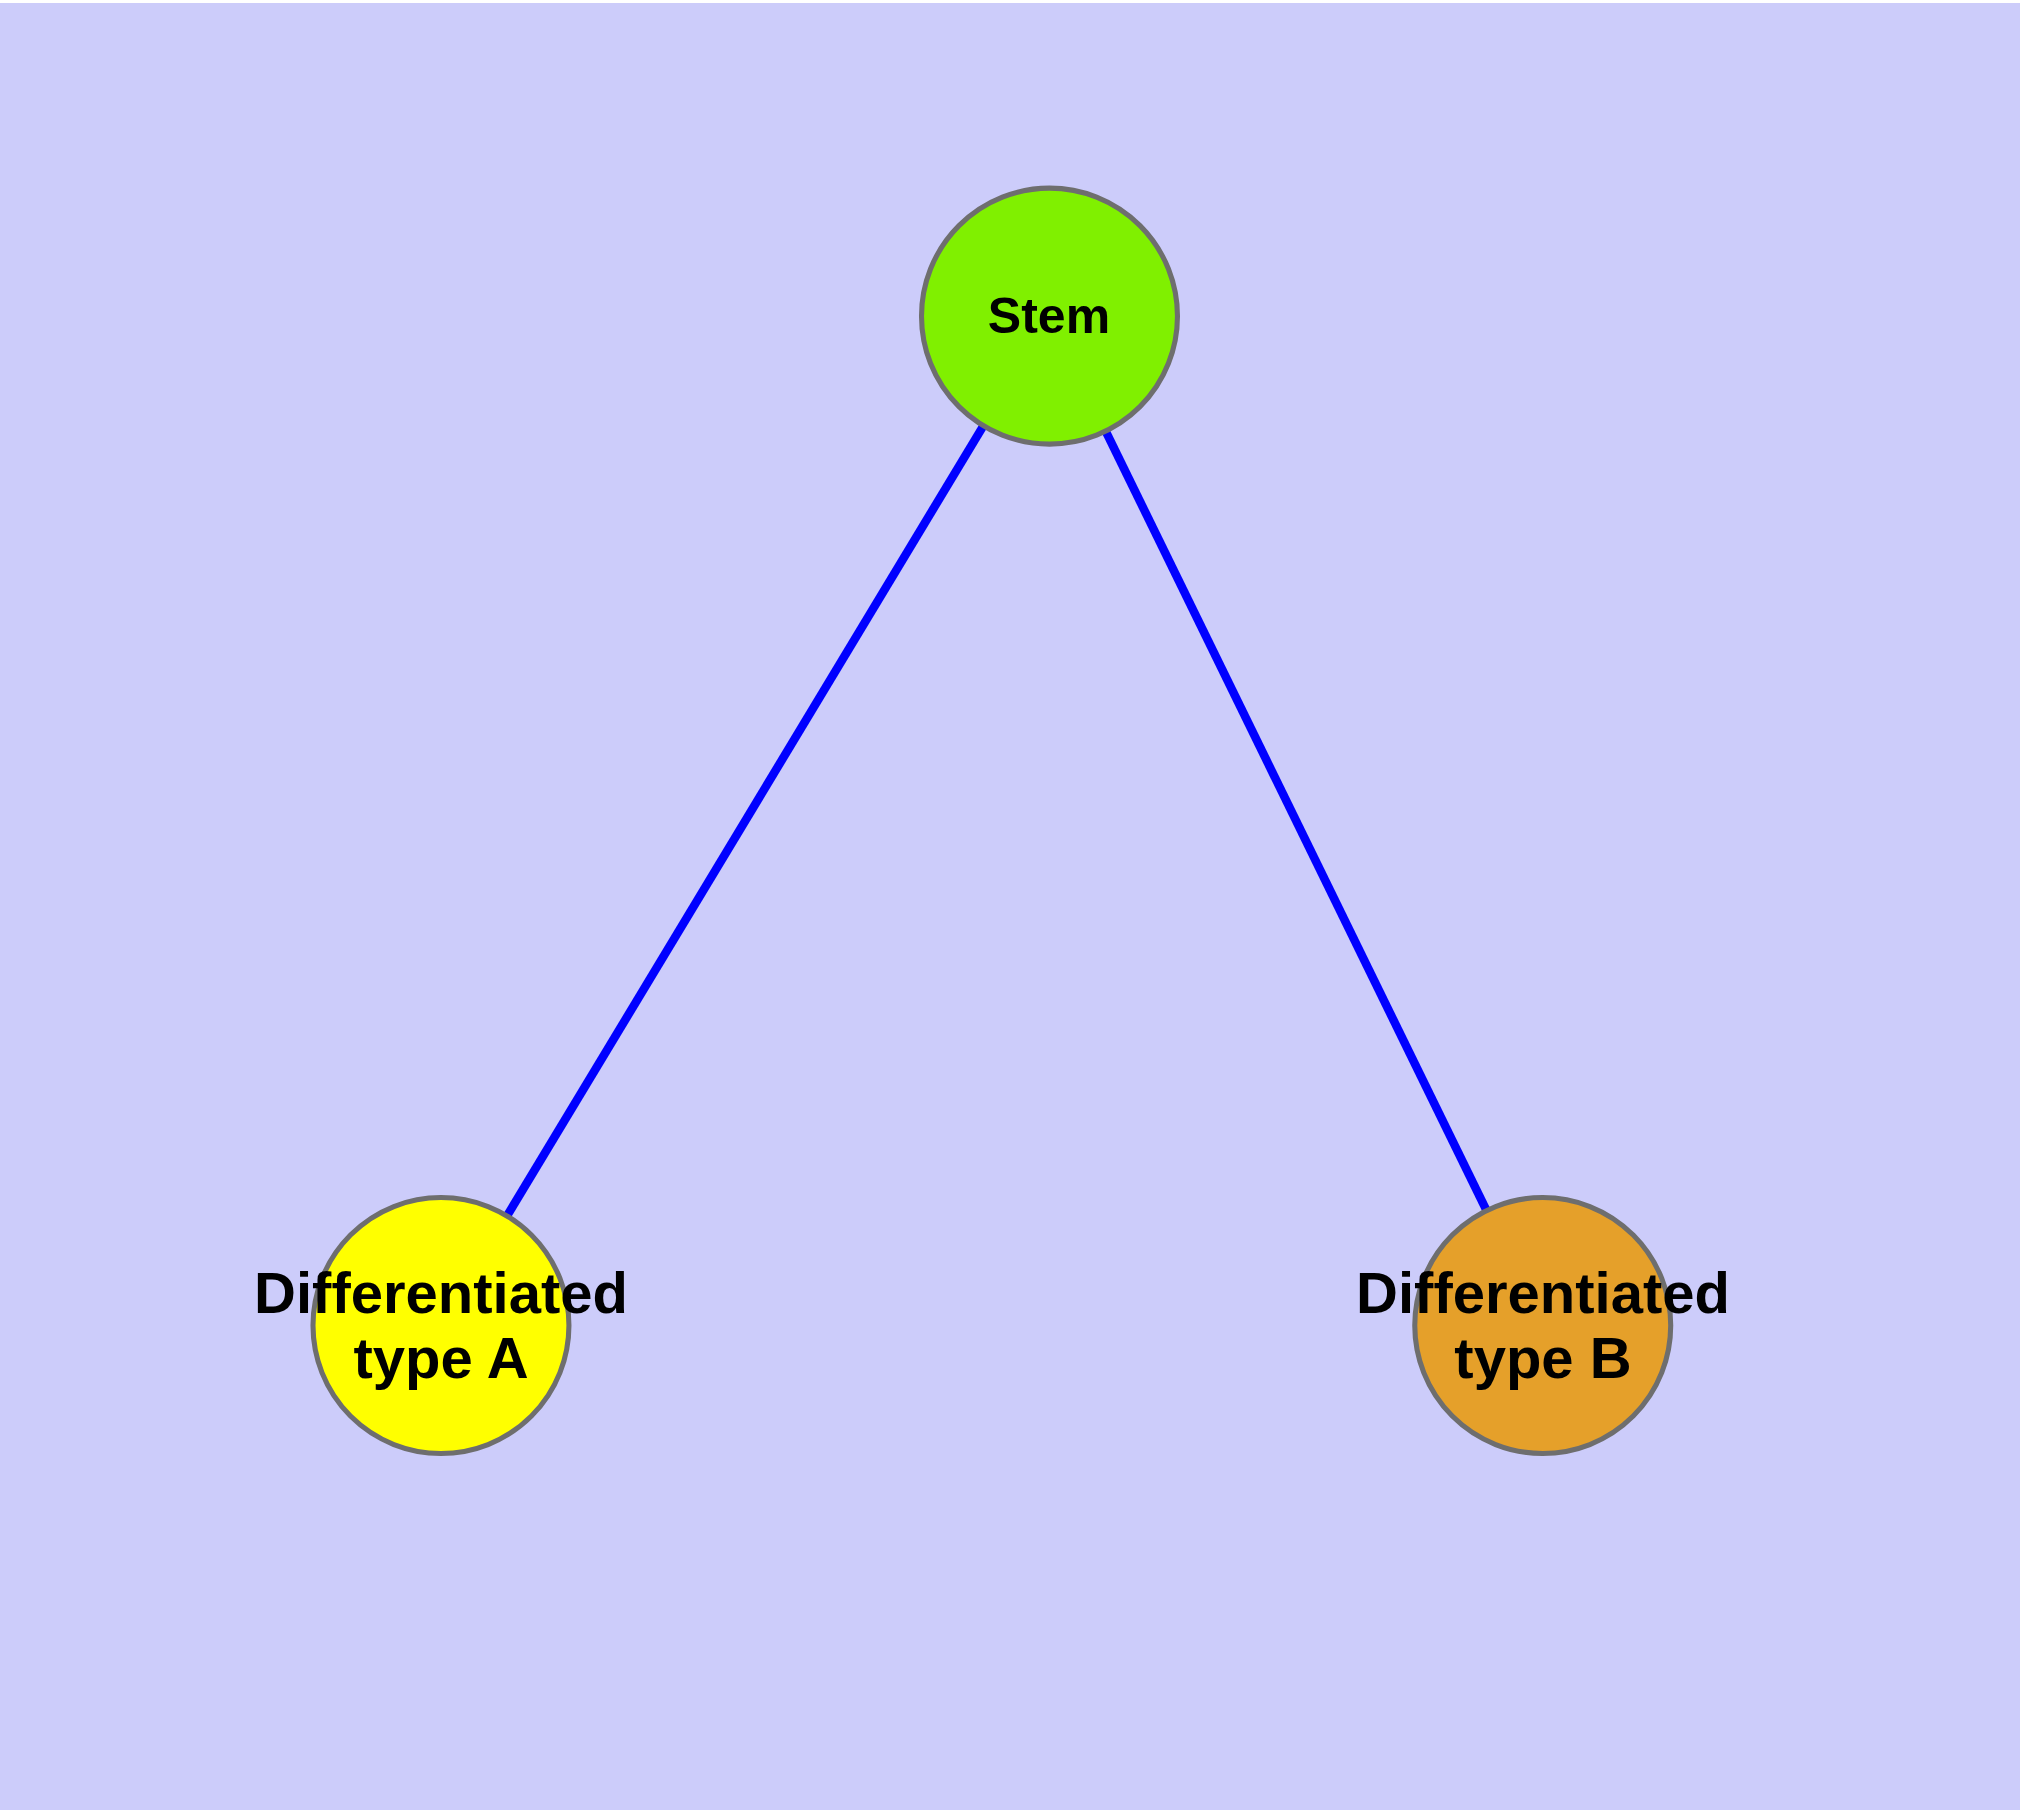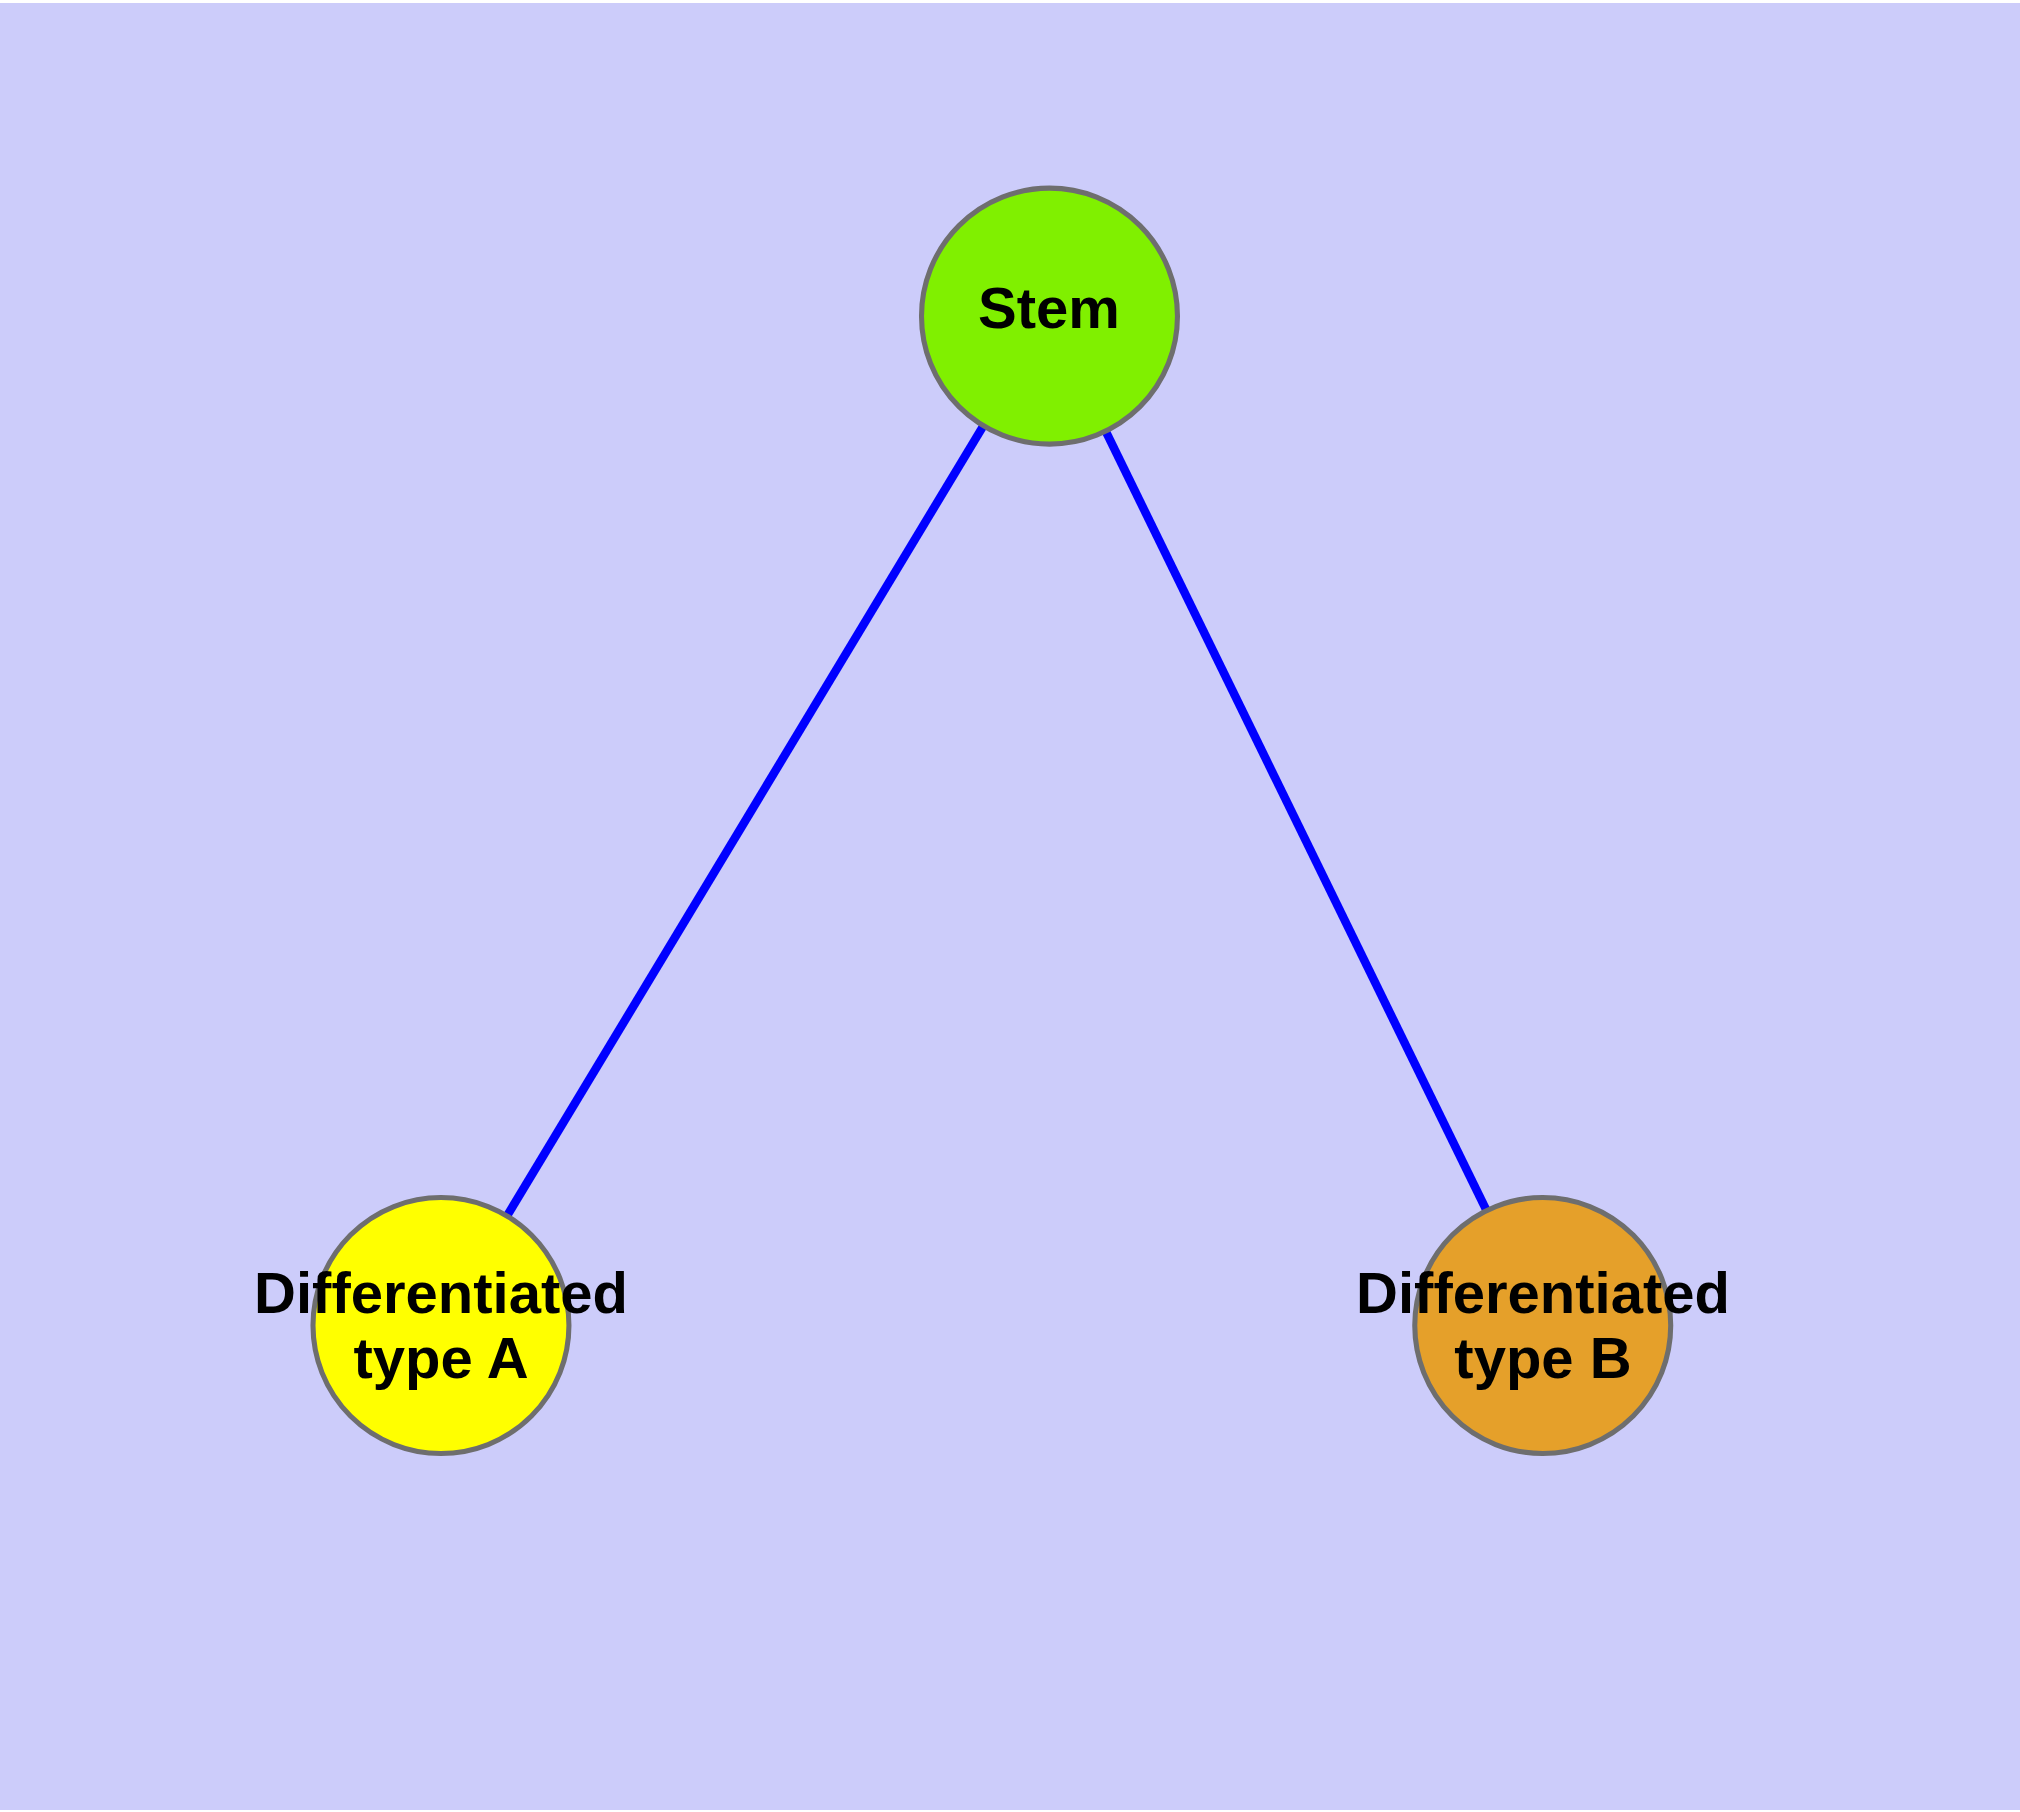--- a/index.html
+++ b/index.html
@@ -57,18 +57,18 @@
       <line x1="1238" y1="373" x2="1820" y2="1564" stroke="#0000ff" stroke-width="10" stroke-linecap="butt"></line>
     </g>
 
     <g id="nodes-layer">
       <circle cx="1238" cy="373" r="151" fill="#80f000" stroke="#6e6e6e" stroke-width="6"></circle>
       <circle cx="520" cy="1564" r="151" fill="#ffff00" stroke="#6e6e6e" stroke-width="6"></circle>
       <circle cx="1820" cy="1564" r="151" fill="#e5a02a" stroke="#6e6e6e" stroke-width="6"></circle>
     </g>
   </svg>
 
-  <div class="node-label" style="left: 1049px; top: 308px; color: rgb(0, 0, 0); font-size: 58px;"><span>Stem</span></div>
+  <div class="node-label" style="left: 1049px; top: 316px; color: rgb(0, 0, 0); font-size: 50px;"><span>Stem</span></div>
   <div class="node-label" style="left: 441px; top: 1326px; color: rgb(0, 0, 0); font-size: 58px;"><span>Differentiated</span><br><span>type A</span></div>
   <div class="node-label" style="left: 1543px; top: 1326px; color: rgb(0, 0, 0); font-size: 58px;"><span>Differentiated</span><br><span>type B</span></div>
 
 </div>
 
 
 </body></html>

